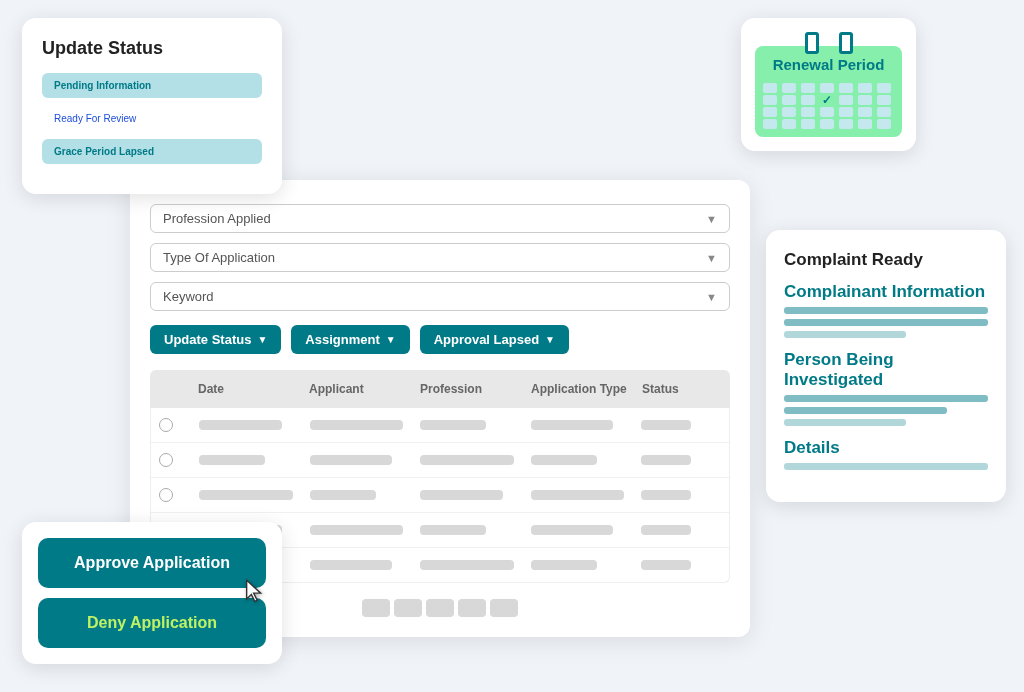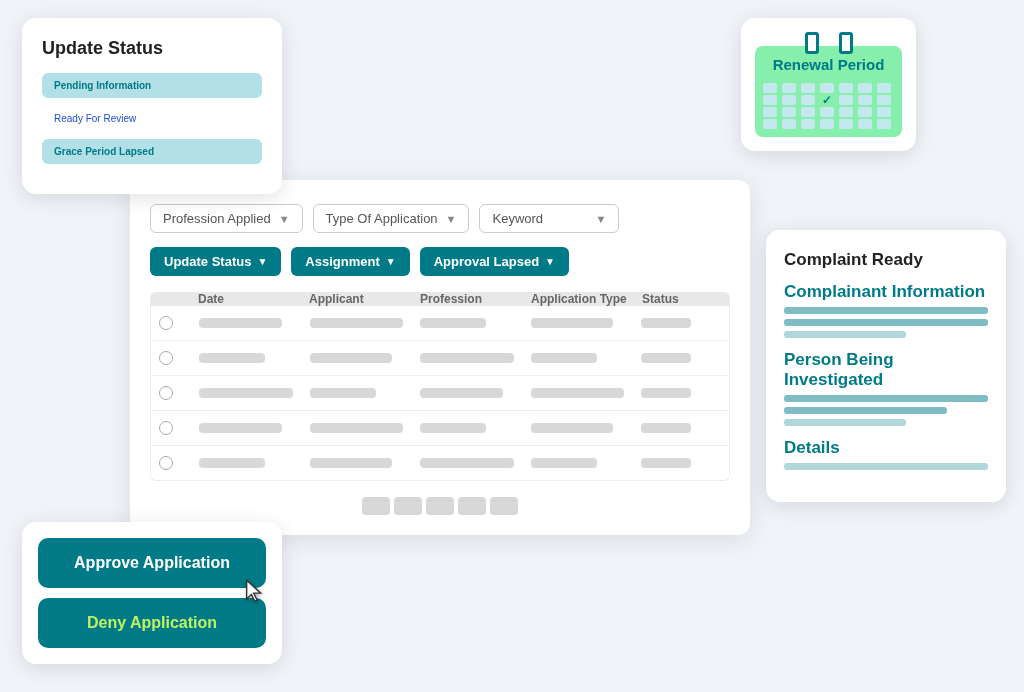--- a/index.html
+++ b/index.html
@@ -28,20 +28,21 @@
       border-radius: 12px;
       box-shadow: 0 4px 24px rgba(0,0,0,0.10);
       padding: 24px 20px 20px 20px;
       z-index: 1;
     }
 
     .filter-row {
       display: flex;
       gap: 10px;
       margin-bottom: 14px;
+      flex-direction: column;
     }
 
     .filter-select {
       display: flex;
       align-items: center;
       border: 1.5px solid #ccc;
       border-radius: 6px;
       padding: 6px 12px;
       font-size: 13px;
       color: #555;
@@ -79,21 +80,21 @@
 
     .action-btn .chevron {
       font-size: 10px;
     }
 
     .table-header {
       display: grid;
       grid-template-columns: 40px 1fr 1fr 1fr 1fr 80px;
       background: #e8e8e8;
       border-radius: 6px 6px 0 0;
-      padding: 0 8px;
+      padding: 12px 8px;
       font-size: 12px;
       color: #666;
       font-weight: 600;
     }
 
     .table-body {
       border: 1px solid #eee;
       border-top: none;
       border-radius: 0 0 6px 6px;
       overflow: hidden;

